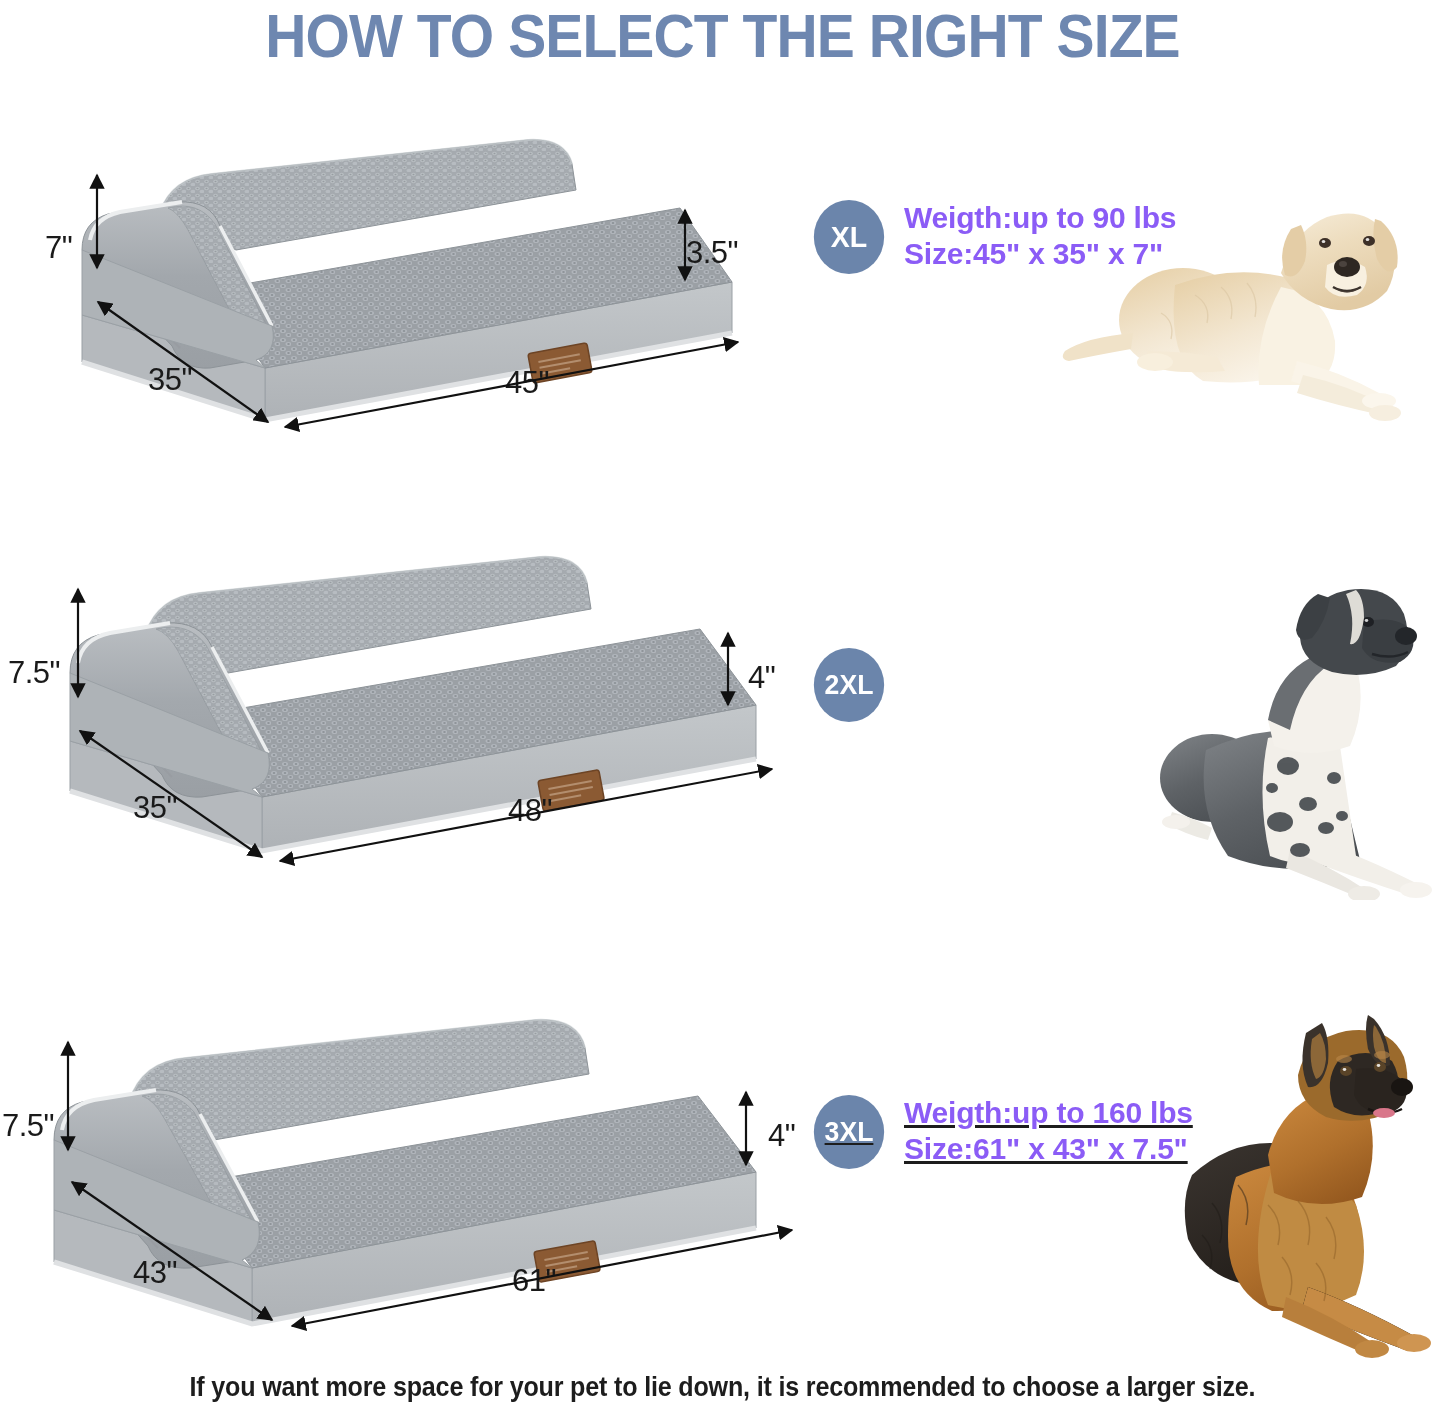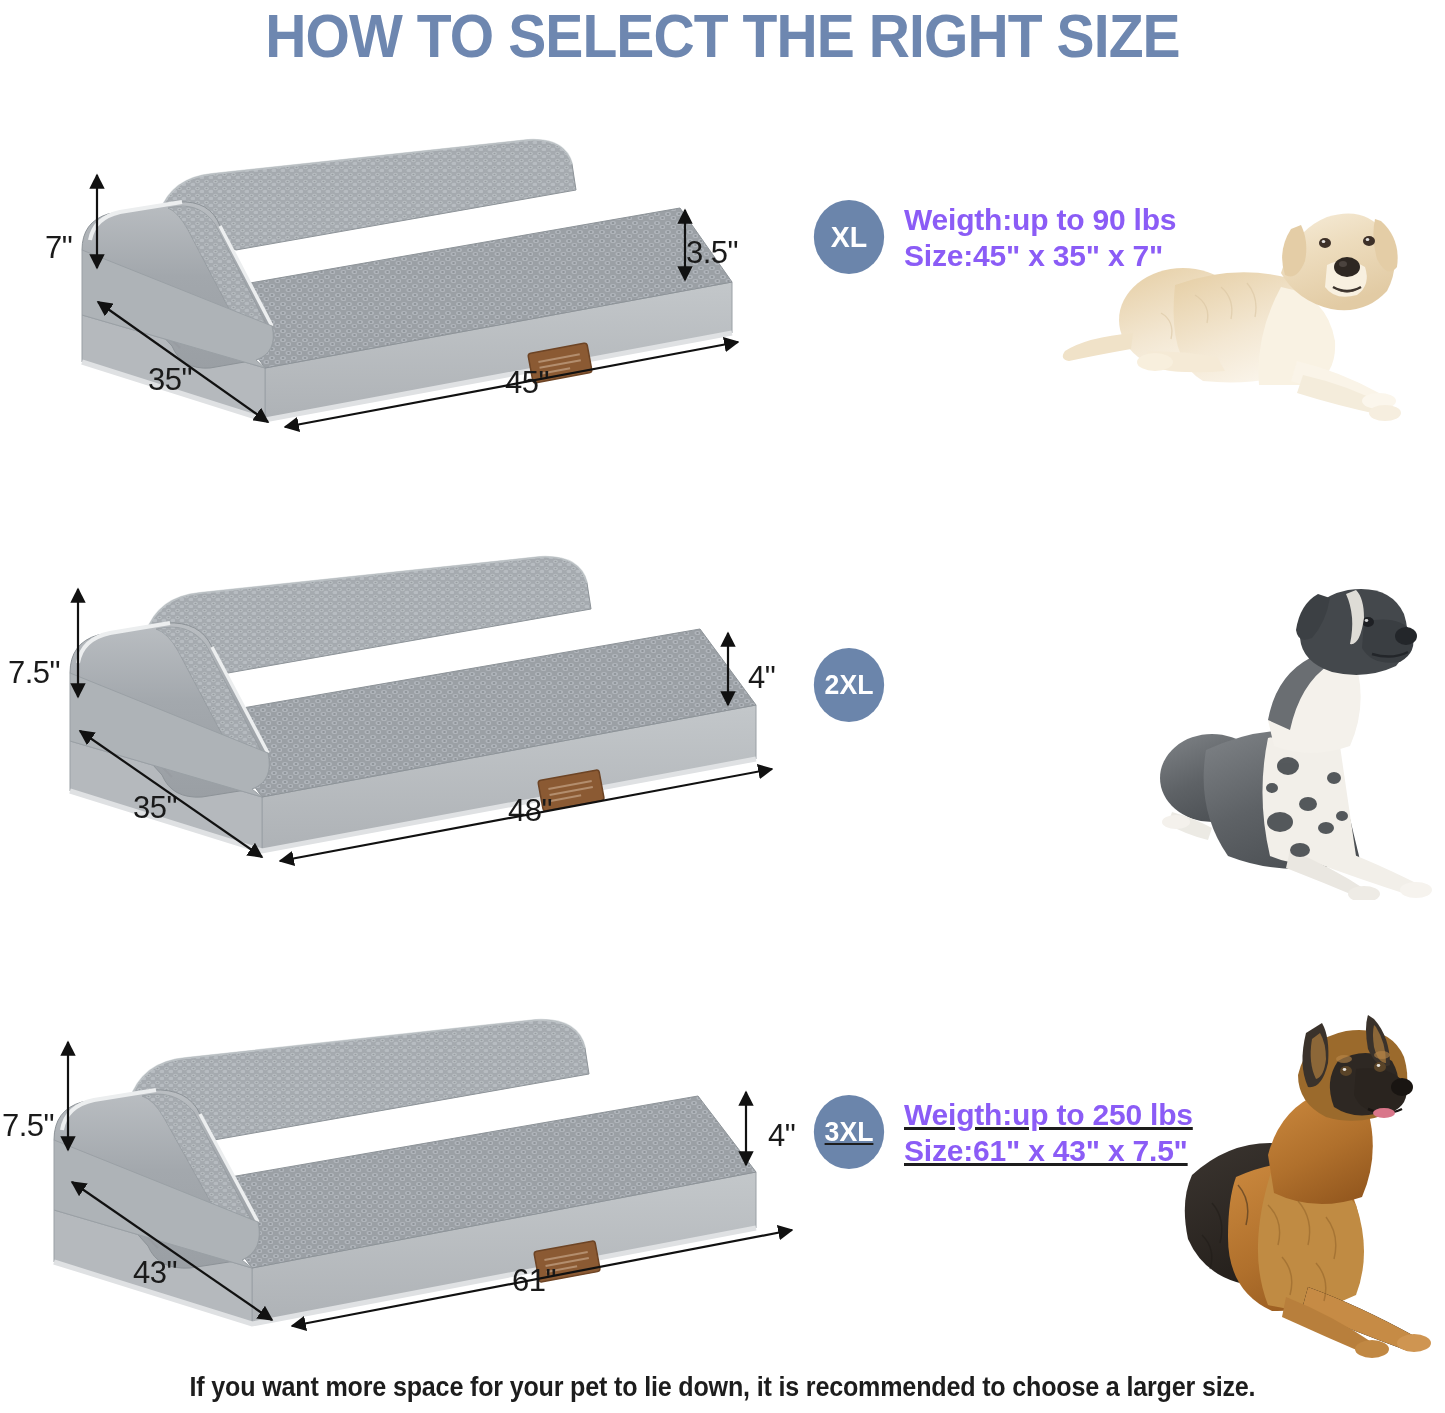--- a/index.html
+++ b/index.html
@@ -36,21 +36,21 @@
   #row-3xl { top:1000px; height:360px; }
 
   
   .bed-figure { position:absolute; }
   #bed-xl  { left:60px; top:10px;  width:740px; height:320px; }
   #bed-2xl { left:40px; top:10px;  width:790px; height:340px; }
   #bed-3xl { left:20px; top:10px;  width:810px; height:350px; }
   .bed-figure svg { display:block; width:100%; height:100%; overflow:visible; }
 
   
-  .spec-block { position:absolute; display:flex; align-items:flex-end; }
+  .spec-block { position:absolute; display:flex; align-items:flex-start; }
   #spec-xl  { left:812px; top:80px; }
   #spec-2xl { left:812px; top:113px; }
   #spec-3xl { left:812px; top:95px;text-decoration:underline; }
 
   .size-badge {
     width:74px; height:74px; border-radius:50%;
     background:#6B85AB;
     display:flex; align-items:center; justify-content:center;
     color:#ffffff;
     font-size:30px; font-weight:700;
@@ -449,21 +449,21 @@
   <svg style="position:absolute;left:0;top:0;width:900px;height:360px;overflow:visible;" aria-hidden="true">
     <line x1="68" y1="42" x2="68" y2="150" stroke="#111" stroke-width="2.2" marker-start="url(#arrA)" marker-end="url(#arrA)"></line>
     <line x1="746" y1="92" x2="746" y2="165" stroke="#111" stroke-width="2.2" marker-start="url(#arrA)" marker-end="url(#arrA)"></line>
     <line x1="72" y1="182" x2="272" y2="320" stroke="#111" stroke-width="2.2" marker-start="url(#arrA)" marker-end="url(#arrA)"></line>
     <line x1="292" y1="326" x2="792" y2="230" stroke="#111" stroke-width="2.2" marker-start="url(#arrA)" marker-end="url(#arrA)"></line>
   </svg>
 
   <div class="spec-block" id="spec-3xl">
     <div class="size-badge">3XL</div>
     <div class="spec-text">
-      <span class="spec-line">Weigth:up to 250 lbs</span>
+      <span class="spec-line">Weigth:up to 160 lbs</span>
       <span class="spec-line">Size:61" x 43" x 7.5"</span>
     </div>
   </div>
 
   <div class="dog-photo" id="dog-3xl">
     <svg viewBox="0 0 310 360" aria-hidden="true">
       <defs>
         <linearGradient id="gsTan" x1="0.2" y1="0" x2="0.7" y2="1">
           <stop offset="0%" stop-color="#c8863c"></stop>
           <stop offset="55%" stop-color="#b0702c"></stop>

